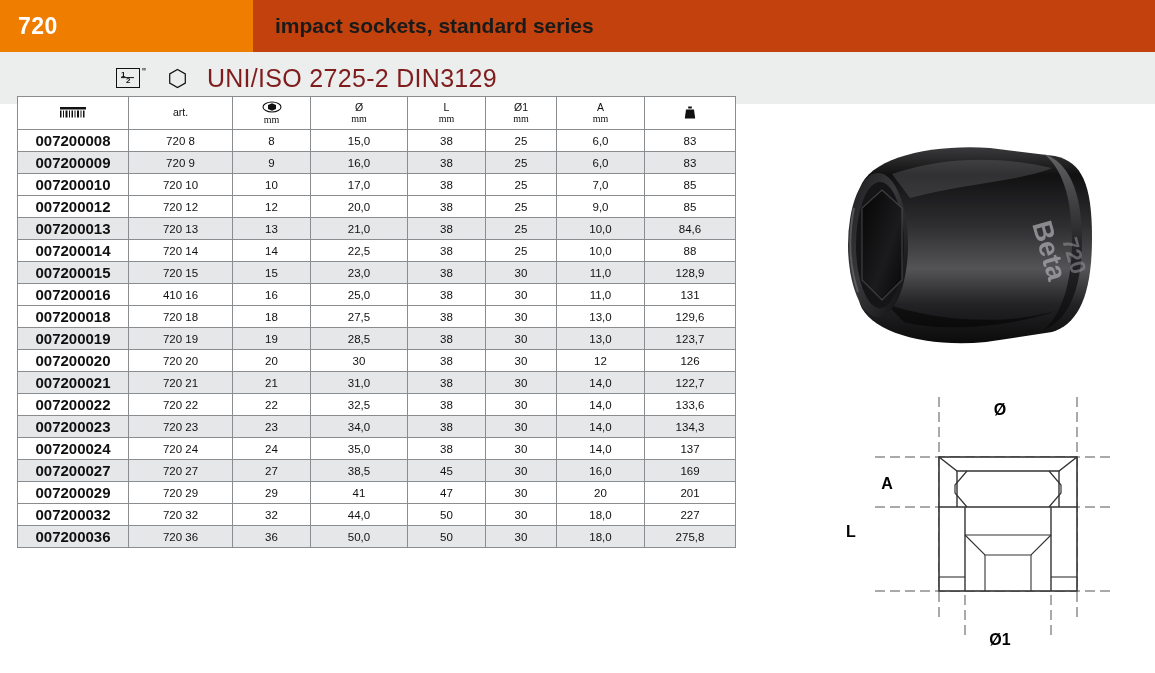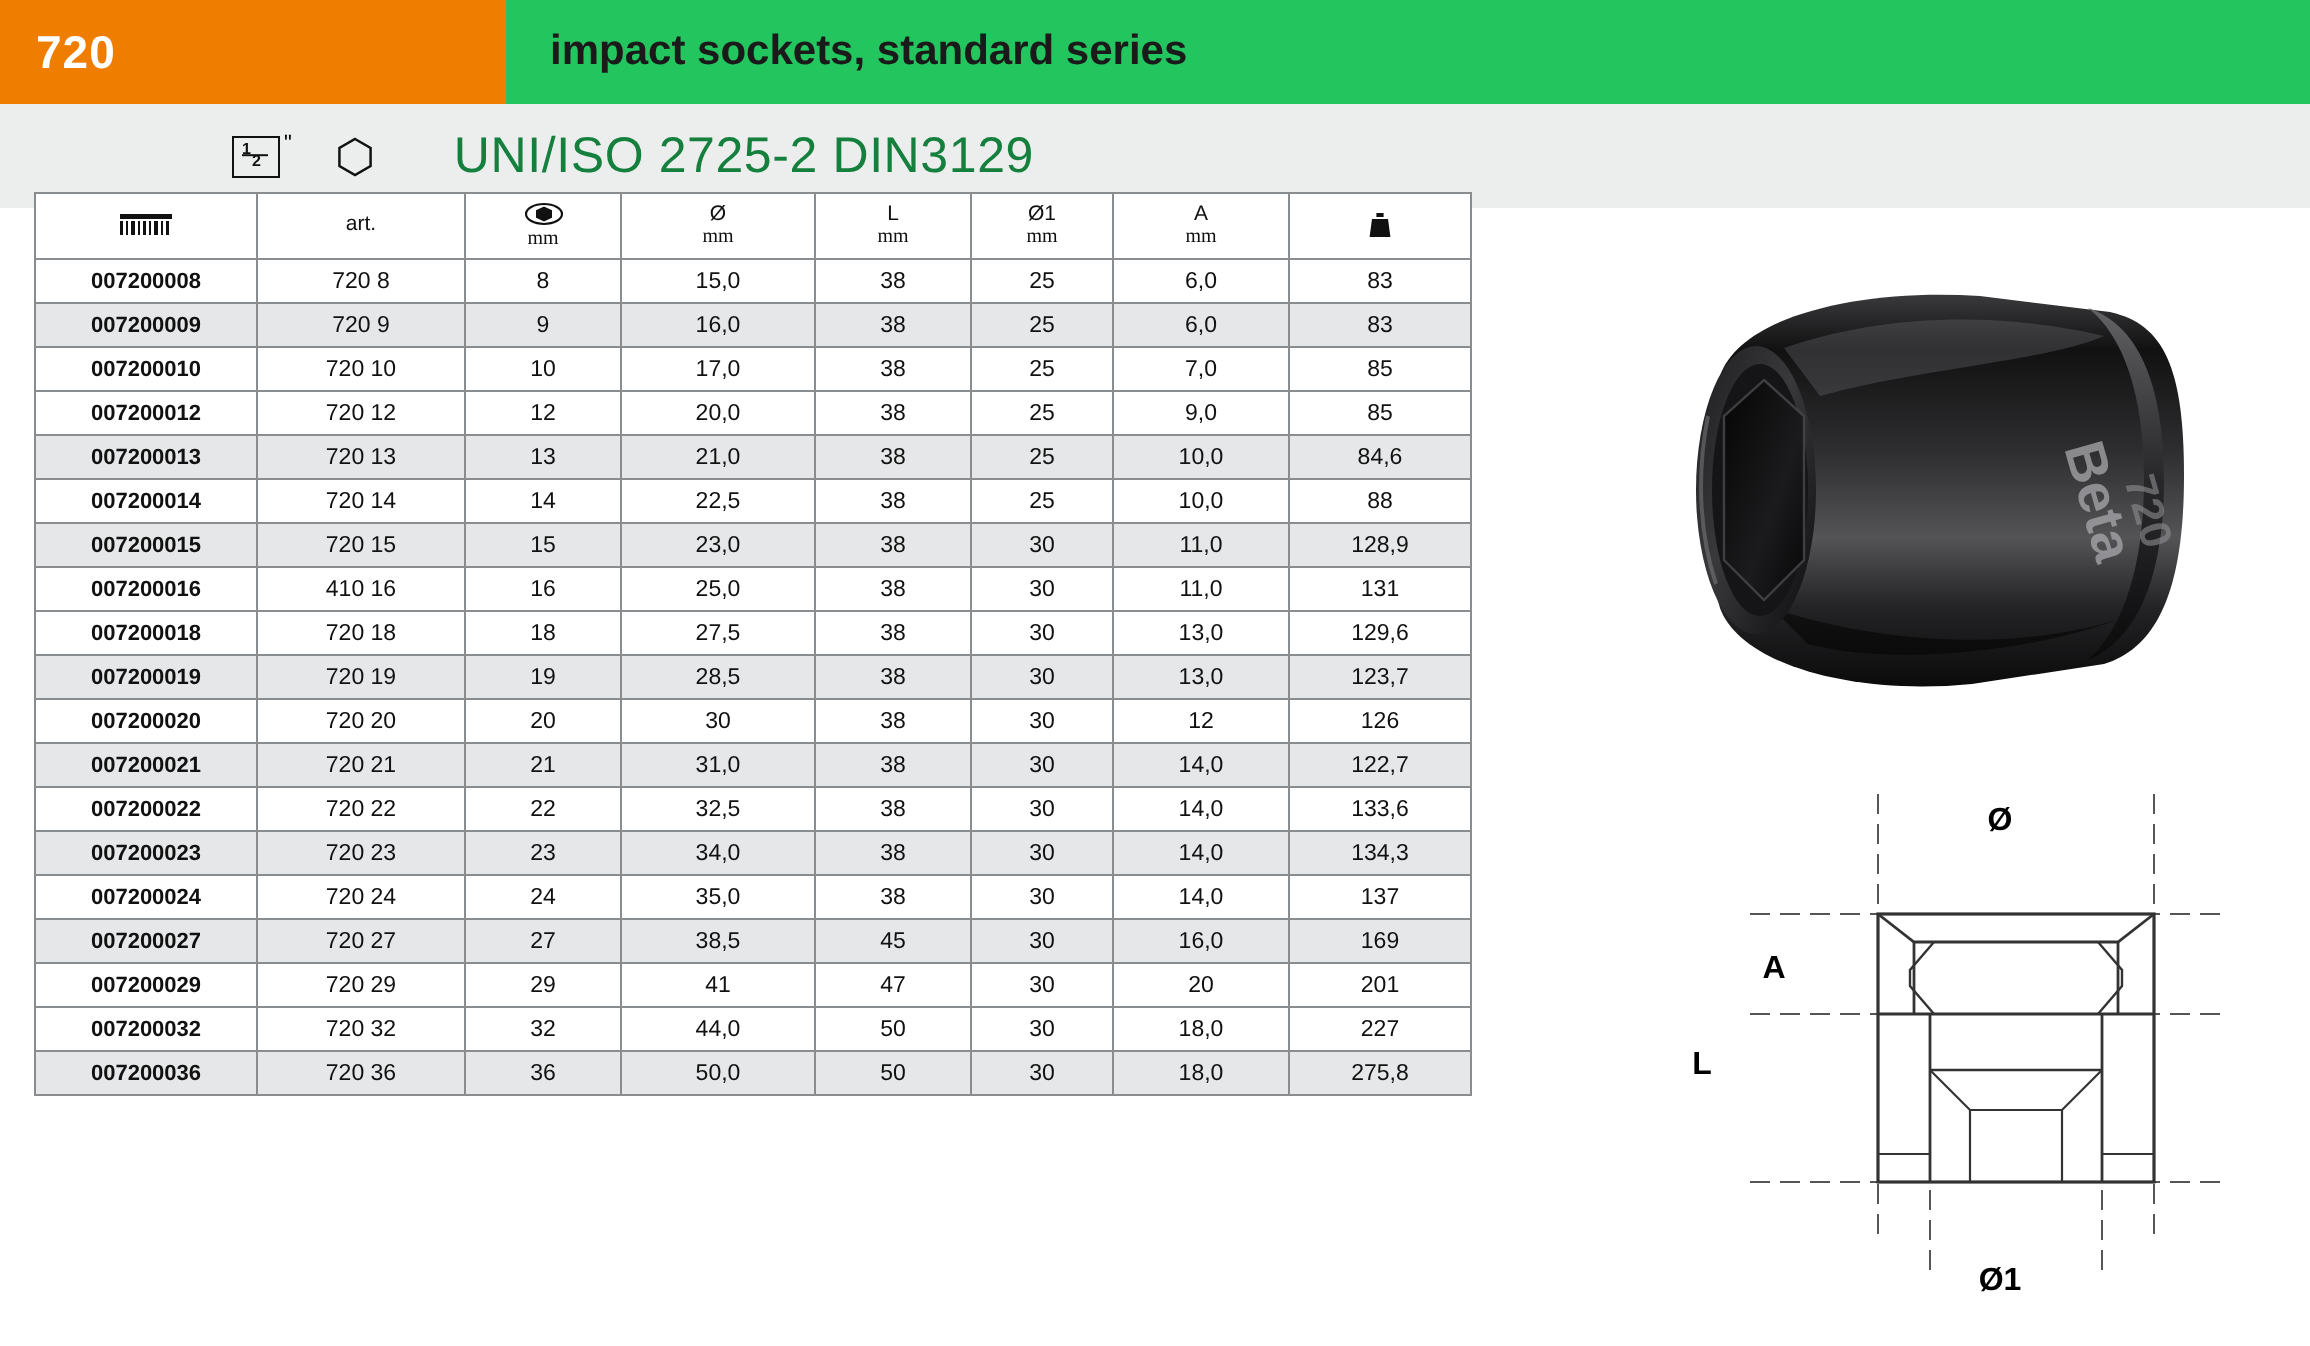--- a/index.html
+++ b/index.html
@@ -32,21 +32,21 @@
     font-size: 23px;
     font-weight: bold;
     display: flex;
     align-items: center;
     padding-left: 18px;
     box-sizing: border-box;
     letter-spacing: 0.5px;
   }
   .header-title {
     flex: 1;
-    background: #22c55e;
+    background: #c2410c;
     color: #1a1a1a;
     font-size: 21px;
     font-weight: bold;
     display: flex;
     align-items: center;
     padding-left: 22px;
     box-sizing: border-box;
   }
 
   
@@ -78,23 +78,23 @@
     font-size: 11px;
     margin-left: 2px;
     margin-top: -1px;
   }
   .hex-icon {
     margin-left: 22px;
     width: 19px;
     height: 21px;
   }
   .standards {
-    margin-left: 40px;
+    margin-left: 20px;
     font-size: 25px;
-    color: #15803d;
+    color: #7f1d1d;
     letter-spacing: 0.3px;
   }
 
   
   .table-wrap {
     position: absolute;
     left: 17px;
     top: 96px;
     width: 718px;
   }
@@ -122,21 +122,21 @@
   table.spec thead th .unit {
     display: block;
     font-size: 10px;
     font-family: Liberation Serif, serif;
   }
   table.spec tbody tr.alt td {
     background: #e6e7e8;
   }
   table.spec tbody tr td:first-child {
     font-weight: bold;
-    font-size: 11px;
+    font-size: 15px;
   }
   table.spec tbody td {
     font-size: 11.5px;
   }
   
   col.c0 { width: 111px; }
   col.c1 { width: 104px; }
   col.c2 { width: 78px; }
   col.c3 { width: 97px; }
   col.c4 { width: 78px; }

